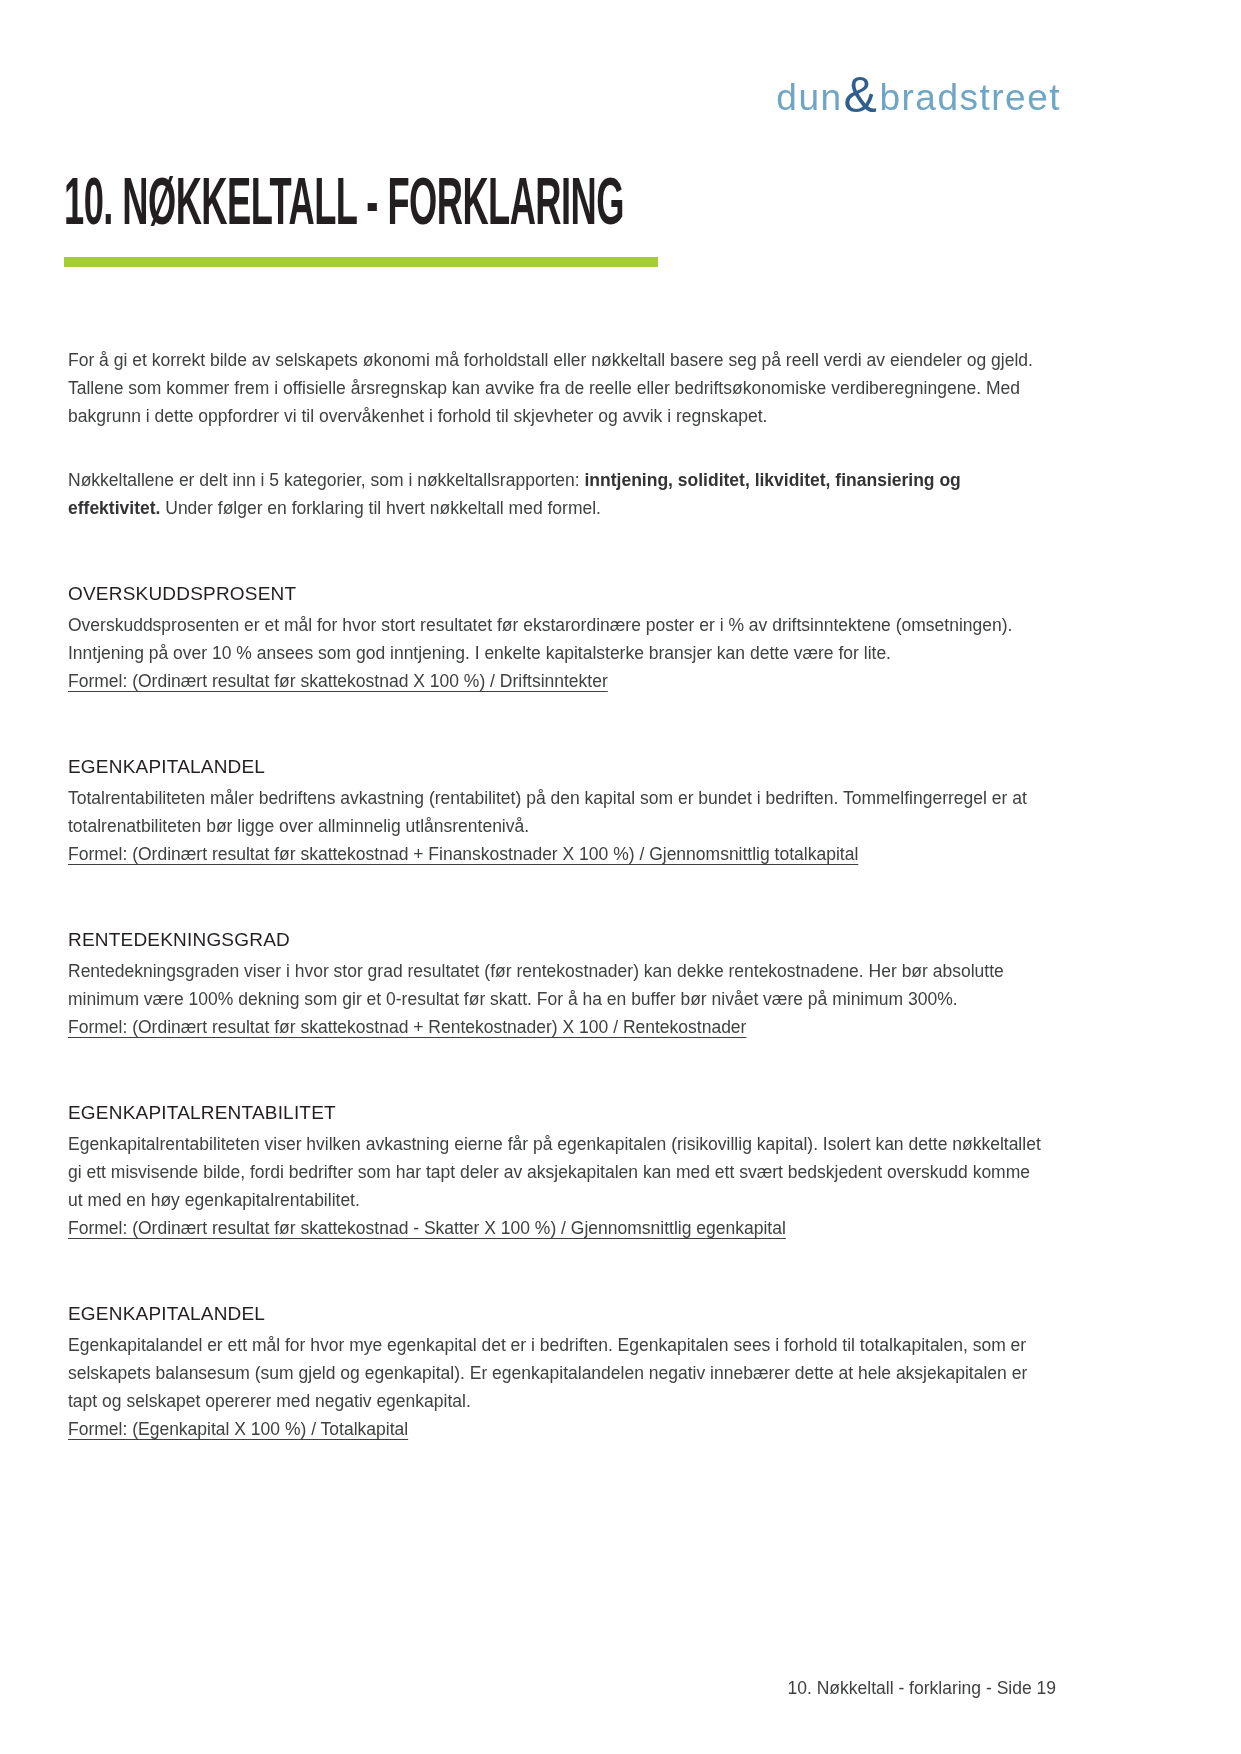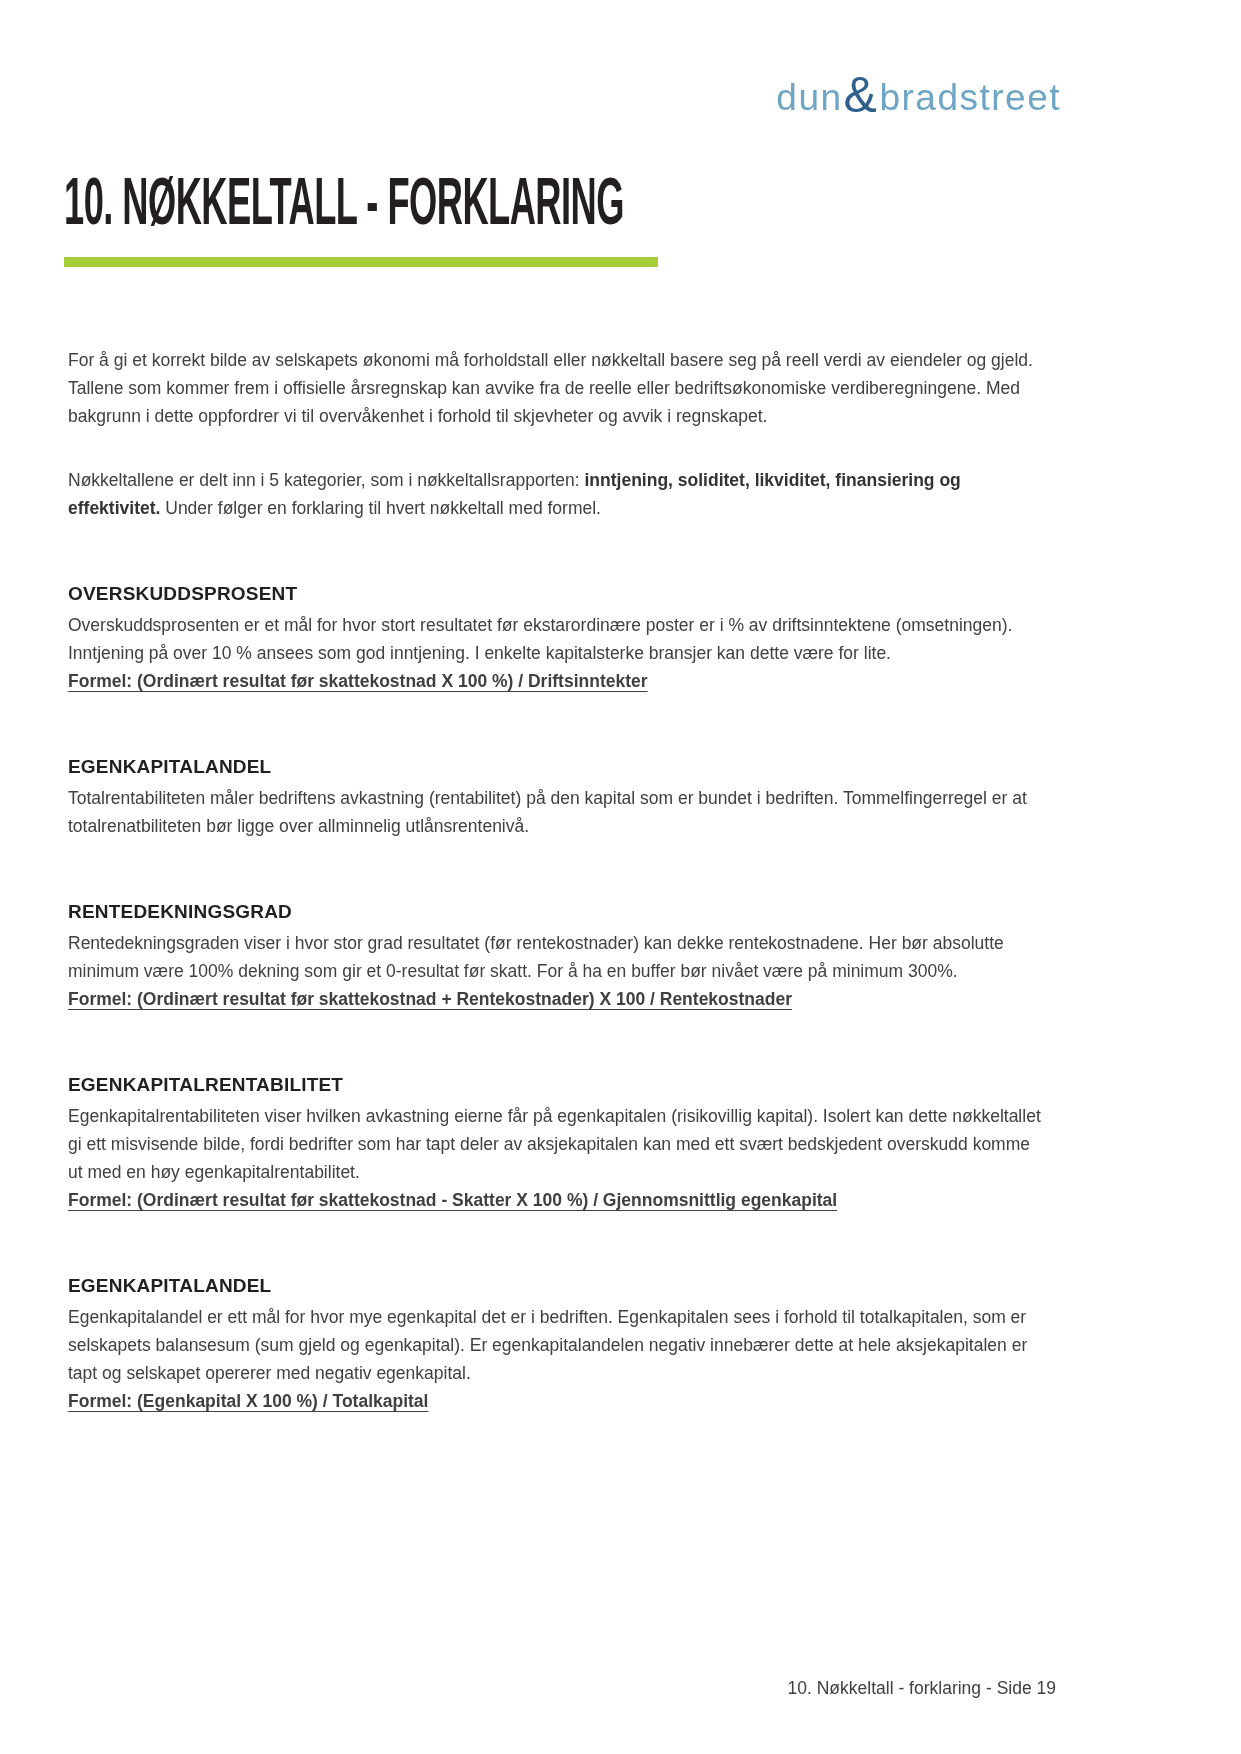--- a/index.html
+++ b/index.html
@@ -73,31 +73,30 @@
     font-size: 17.5px;
     line-height: 28px;
     color: #3f4041;
   }
   .content p.intro-para { margin-bottom: 26px; margin-top: 36px; }
   .bold-inline { font-weight: 700; color: #333335; }
 
   .section { margin-top: 58px; }
   .section h2 {
     font-size: 19px;
-    font-weight: 700;
+    font-weight: 400;
     color: #231f20;
     letter-spacing: 0.2px;
     margin-bottom: 3px;
     line-height: 28px;
   }
   .section .body { }
   .section .formula {
     text-decoration: underline;
     text-underline-offset: 4px;
-    font-weight: bold;
   }
 
   
   .footer {
     position: absolute;
     top: 1678px;
     right: 185px;
     font-size: 17.5px;
     color: #3f4041;
     margin-left: 42px;
@@ -125,20 +124,21 @@
 
     <div class="section">
       <h2>OVERSKUDDSPROSENT</h2>
       <div class="body">Overskuddsprosenten er et mål for hvor stort resultatet før ekstarordinære poster er i % av driftsinntektene (omsetningen). Inntjening på over 10 % ansees som god inntjening. I enkelte kapitalsterke bransjer kan dette være for lite.</div>
       <div class="formula">Formel: (Ordinært resultat før skattekostnad X 100 %) / Driftsinntekter</div>
     </div>
 
     <div class="section">
       <h2>EGENKAPITALANDEL</h2>
       <div class="body">Totalrentabiliteten måler bedriftens avkastning (rentabilitet) på den kapital som er bundet i bedriften. Tommelfingerregel er at totalrenatbiliteten bør ligge over allminnelig utlånsrentenivå.</div>
+      <div class="formula">Formel: (Ordinært resultat før skattekostnad + Finanskostnader X 100 %) / Gjennomsnittlig totalkapital</div>
     </div>
 
     <div class="section">
       <h2>RENTEDEKNINGSGRAD</h2>
       <div class="body">Rentedekningsgraden viser i hvor stor grad resultatet (før rentekostnader) kan dekke rentekostnadene. Her bør absolutte minimum være 100% dekning som gir et 0-resultat før skatt. For å ha en buffer bør nivået være på minimum 300%.</div>
       <div class="formula">Formel: (Ordinært resultat før skattekostnad + Rentekostnader) X 100 / Rentekostnader</div>
     </div>
 
     <div class="section">
       <h2>EGENKAPITALRENTABILITET</h2>

